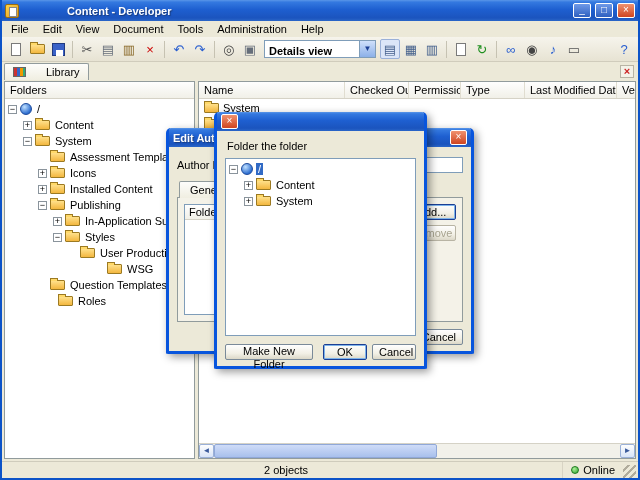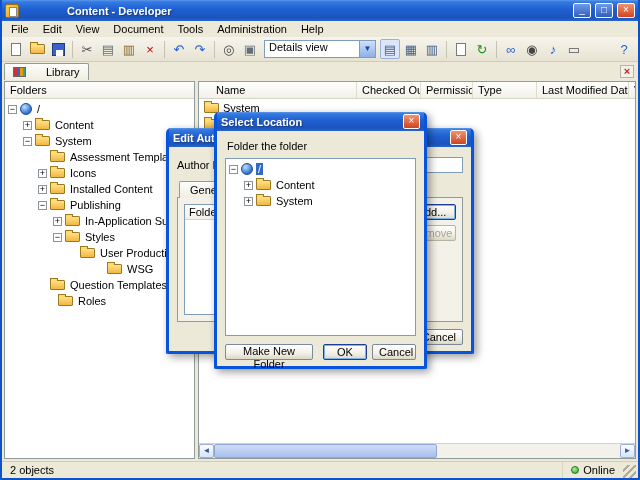--- a/index.html
+++ b/index.html
@@ -21,21 +21,21 @@
   .tbtn{width:20px;height:20px;flex:none;display:flex;align-items:center;justify-content:center;}
   .tbtn.pressed{border:1px solid #9ab0d8;background:#dce6f8;border-radius:2px;}
   .tsep{width:1px;height:17px;background:#c6c2b2;margin:0 3px;flex:none;}
   .tspacer{flex:1;}
   .glyph{font-size:13px;line-height:13px;}
   .page-ico{width:10px;height:13px;background:#fff;border:1px solid #7a7a7a;flex:none;}
   .folder-ico{position:relative;width:15px;height:10px;background:linear-gradient(180deg,#ffe08a,#f3b73f);border:1px solid #9c7a22;border-radius:1px;flex:none;}
   .folder-ico::before{content:"";position:absolute;top:-3px;left:-1px;width:6px;height:2px;background:#ffd969;border:1px solid #9c7a22;border-bottom:none;}
   .disk-ico{width:13px;height:13px;background:#3a62c8;border:1px solid #203a80;position:relative;flex:none;}
   .disk-ico::after{content:"";position:absolute;left:3px;top:6px;width:7px;height:6px;background:#fff;}
-  .combo{display:flex;align-items:flex-start;width:112px;height:18px;background:#fff;border:1px solid #7f9db9;margin:0 4px;flex:none;}
+  .combo{display:flex;align-items:flex-end;width:112px;height:18px;background:#fff;border:1px solid #7f9db9;margin:0 4px;flex:none;font-weight:bold;}
   .combo-text{flex:1;padding-left:4px;white-space:nowrap;overflow:hidden;}
   .combo-arrow{width:16px;height:16px;flex:none;background:linear-gradient(180deg,#cfe0fb,#8cb0e8);border-left:1px solid #7f9db9;color:#1c3f94;font-size:8px;line-height:16px;text-align:center;}
   .tabstrip{height:18px;flex:none;display:flex;align-items:flex-end;background:#ece9d8;padding-left:2px;}
   .tab-library{display:flex;align-items:center;gap:20px;height:17px;padding:0 8px;border:1px solid #919b9c;border-bottom:none;border-radius:2px 2px 0 0;background:linear-gradient(180deg,#fdfdfb,#f0eee1);}
   .library-ico{width:13px;height:10px;background:linear-gradient(90deg,#c33 0,#c33 3px,#36c 3px,#36c 6px,#e90 6px,#e90 9px,#3a7 9px,#3a7 13px);border:1px solid #666;flex:none;}
   .tab-close{margin-left:auto;margin-right:4px;margin-bottom:2px;width:14px;height:13px;color:#c22;font-weight:bold;text-align:center;line-height:11px;border:1px solid #b8b4a4;background:#f4f2e8;}
   .main{flex:1;display:flex;gap:3px;padding:1px 2px 2px 2px;background:#ece9d8;min-height:0;}
   .panel{background:#fff;border:1px solid #919b9c;display:flex;flex-direction:column;min-height:0;}
   .folders-panel{width:191px;flex:none;}
   .list-panel{flex:1;min-width:0;}
@@ -50,21 +50,21 @@
   .tree-row.selected .tree-label{background:#316ac5;color:#fff;}
   .cols{height:17px;flex:none;display:flex;border-bottom:1px solid #d5d2c6;background:linear-gradient(180deg,#fefefe,#f1f0e8);overflow:hidden;}
   .col{display:flex;align-items:center;padding-left:5px;border-right:1px solid #e0ddd0;white-space:nowrap;overflow:hidden;flex:none;height:100%;}
   .rows{flex:1;min-height:0;padding-top:1px;}
   .lrow{display:flex;align-items:center;height:16px;padding-left:5px;gap:4px;}
   .hscroll{height:15px;flex:none;display:flex;align-items:stretch;background:#f2f1ea;border-top:1px solid #d5d2c6;}
   .scroll-btn{width:15px;flex:none;background:linear-gradient(180deg,#fdfdfd,#d8e4f8);border:1px solid #9ab0d8;border-radius:2px;color:#3a5a9c;font-size:8px;line-height:12px;text-align:center;}
   .scroll-track{flex:1;position:relative;}
   .scroll-thumb{position:absolute;left:0;top:0;bottom:0;width:55%;background:linear-gradient(180deg,#cfdcf8,#a8c0ec);border:1px solid #90a8d8;border-radius:2px;}
   .statusbar{height:17px;flex:none;display:flex;align-items:center;background:#ece9d8;border-top:1px solid #cfccbc;padding:0 2px;}
-  .status-left{flex:1;padding-left:6px;}
+  .status-left{flex:1;padding-left:6px;text-align:center;}
   .status-online{display:flex;align-items:center;gap:4px;padding:0 8px;border-left:1px solid #d8d4c4;height:100%;}
   .online-dot{width:8px;height:8px;border-radius:50%;background:radial-gradient(circle at 35% 30%,#aef09a,#2ca52c);border:1px solid #1d7a1d;flex:none;}
   .grip{width:13px;height:13px;align-self:flex-end;background:repeating-linear-gradient(135deg,transparent 0 3px,#b0ac9c 3px 5px);}
   
   .dialog{position:absolute;display:flex;flex-direction:column;background:#ece9d8;border:3px solid #0855dd;border-top:none;border-radius:5px 5px 2px 2px;box-shadow:3px 3px 8px rgba(0,0,0,.4);}
   .dlg-titlebar{height:19px;flex:none;display:flex;align-items:center;padding:0 4px;gap:4px;border-radius:2px 2px 0 0;
     background:linear-gradient(180deg,#5a96e8 0%,#3479e0 10%,#1e5fd0 45%,#1b54be 85%,#2a66c8 100%);}
   .dlg-title{flex:1;color:#fff;font-weight:bold;text-shadow:1px 1px 1px #1a3b7a;white-space:nowrap;overflow:hidden;}
   .dlg-close{width:17px;height:15px;flex:none;border:1px solid #fff;border-radius:2px;color:#fff;font-size:10px;line-height:12px;text-align:center;background:linear-gradient(180deg,#f0926f,#cf4420);}
   .dlg-body{flex:1;display:flex;flex-direction:column;padding:6px 8px;min-height:0;}
@@ -266,21 +266,21 @@
           </div>
           <div class="tree-row" style="padding-left: 41px;">
             <span class="expander hidden"></span>
             <span class="folder-ico tree-ico"></span>
             <span class="tree-label">Roles</span>
           </div>
         </div>
     </div>
     <div class="panel list-panel">
       <div class="cols" id="list-cols">
-          <span class="col" style="width: 146px; margin-left: 12px;">Name</span>
+          <span class="col" style="width: 146px;">Name</span>
           <span class="col" style="width: 64px;">Checked Out By</span>
           <span class="col" style="width: 52px;">Permission</span>
           <span class="col" style="width: 64px;">Type</span>
           <span class="col" style="width: 92px;">Last Modified Date</span>
           <span class="col" style="width: 60px;">Versic</span>
         </div>
       <div class="rows" id="list-rows">
           <div class="lrow">
             <span class="folder-ico"></span>
             <span class="lrow-label">System</span>
@@ -332,21 +332,20 @@
         </div>
       </div>
       <div class="ea-footer">
         <button class="btn">Cancel</button>
       </div>
     </div>
   </div>
 
   <div class="dialog" id="select-location" style="left:212px;top:112px;width:213px;height:257px;z-index:20;">
     <div class="dlg-titlebar">
-      <span class="dlg-title">Select Location</span>
       <span class="dlg-close">×</span>
     </div>
     <div class="dlg-body">
       <div class="sl-label">Folder the folder</div>
       <div class="sl-tree tree" id="sl-tree">
           <div class="tree-row selected" style="padding-left: 3px;">
             <span class="expander">−</span>
             <span class="root-ico tree-ico"></span>
             <span class="tree-label">/</span>
           </div>

